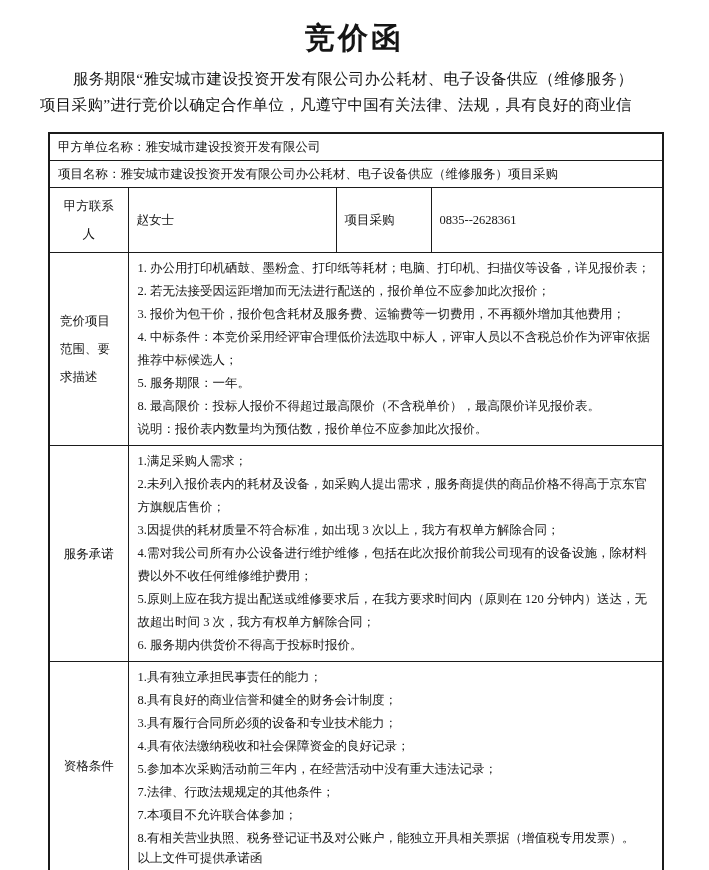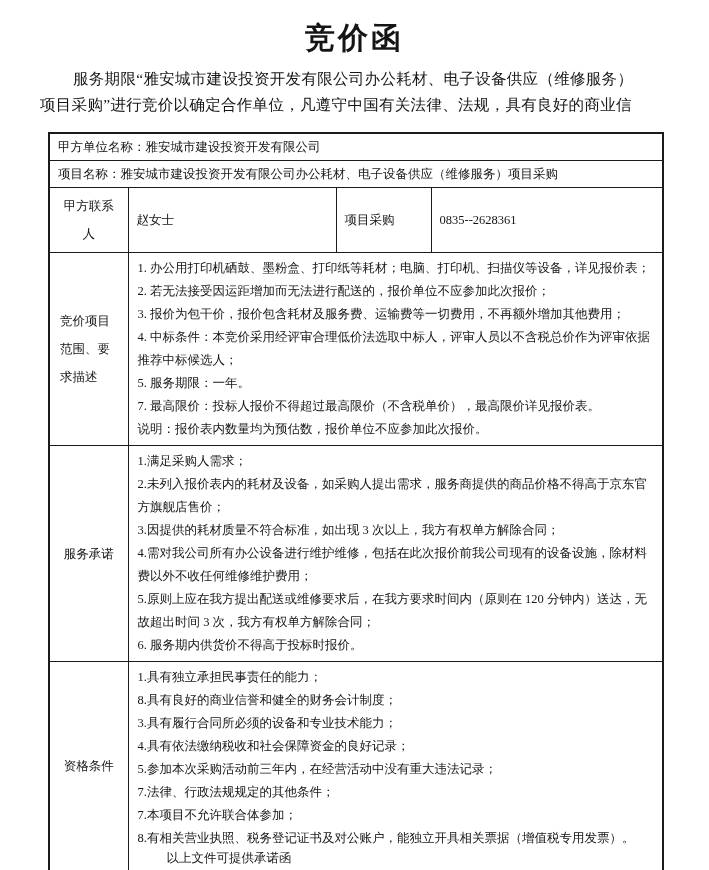--- a/index.html
+++ b/index.html
@@ -46,21 +46,21 @@
     line-height: 18px;
   }
   td.label-cell {
     text-align: center;
     padding: 4px 10px;
     line-height: 28px;
   }
   td.label-left { text-align: left; }
   td.content-cell { padding: 4px 5px 4px 9px; }
   .content-cell p { margin: 0; line-height: 23px; }
-  .content-cell p.tight { line-height: 16px; margin-left: 29px; }
+  .content-cell p.tight { line-height: 16px; }
 </style>
 </head>
 <body>
 
 <div class="page">
 
   <h1 class="doc-title">竞价函</h1>
 
   <p class="intro"><span class="indent"></span><span>服务期限“</span><span class="u">雅安城市建设投资开发有限公司办公耗材、电子设备供应（维修服务）</span><br><span class="u">项目采购</span><span>”进行竞价以确定合作单位，凡遵守中国有关法律、法规，具有良好的商业信</span><br></p>
 
@@ -89,21 +89,21 @@
     </tr>
 
     <tr>
       <td class="label-cell label-left">竞价项目范围、要求描述</td>
       <td colspan="3" class="content-cell">
         <p>1. 办公用打印机硒鼓、墨粉盒、打印纸等耗材；电脑、打印机、扫描仪等设备，详见报价表；</p>
         <p>2. 若无法接受因运距增加而无法进行配送的，报价单位不应参加此次报价；</p>
         <p>3. 报价为包干价，报价包含耗材及服务费、运输费等一切费用，不再额外增加其他费用；</p>
         <p>4. 中标条件：本竞价采用经评审合理低价法选取中标人，评审人员以不含税总价作为评审依据推荐中标候选人；</p>
         <p>5. 服务期限：一年。</p>
-        <p>7. 最高限价：投标人报价不得超过最高限价（不含税单价），最高限价详见报价表。</p>
+        <p>8. 最高限价：投标人报价不得超过最高限价（不含税单价），最高限价详见报价表。</p>
         <p>说明：报价表内数量均为预估数，报价单位不应参加此次报价。</p>
       </td>
     </tr>
 
     <tr>
       <td class="label-cell">服务承诺</td>
       <td colspan="3" class="content-cell">
         <p>1.满足采购人需求；</p>
         <p>2.未列入报价表内的耗材及设备，如采购人提出需求，服务商提供的商品价格不得高于京东官方旗舰店售价；</p>
         <p>3.因提供的耗材质量不符合标准，如出现 3 次以上，我方有权单方解除合同；</p>

